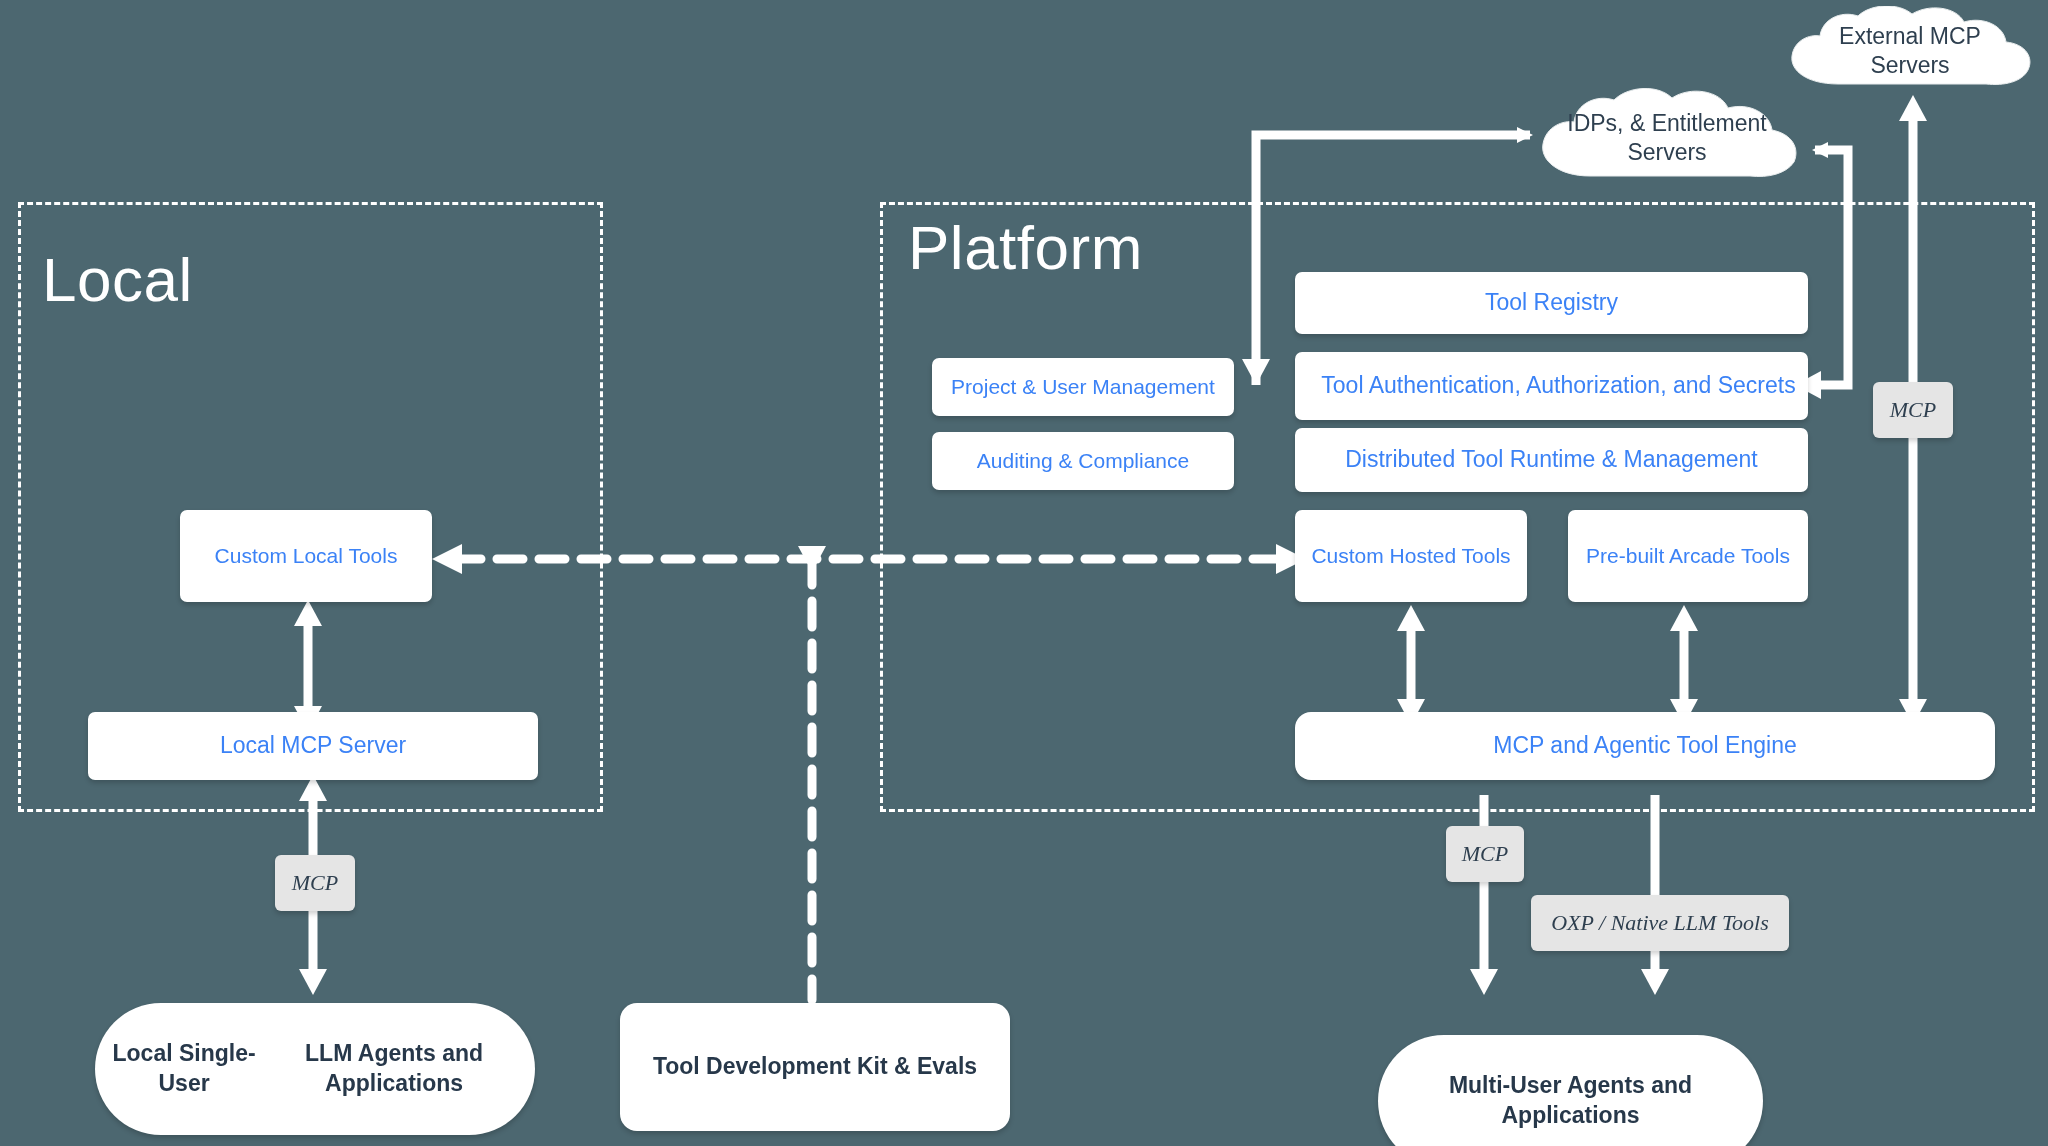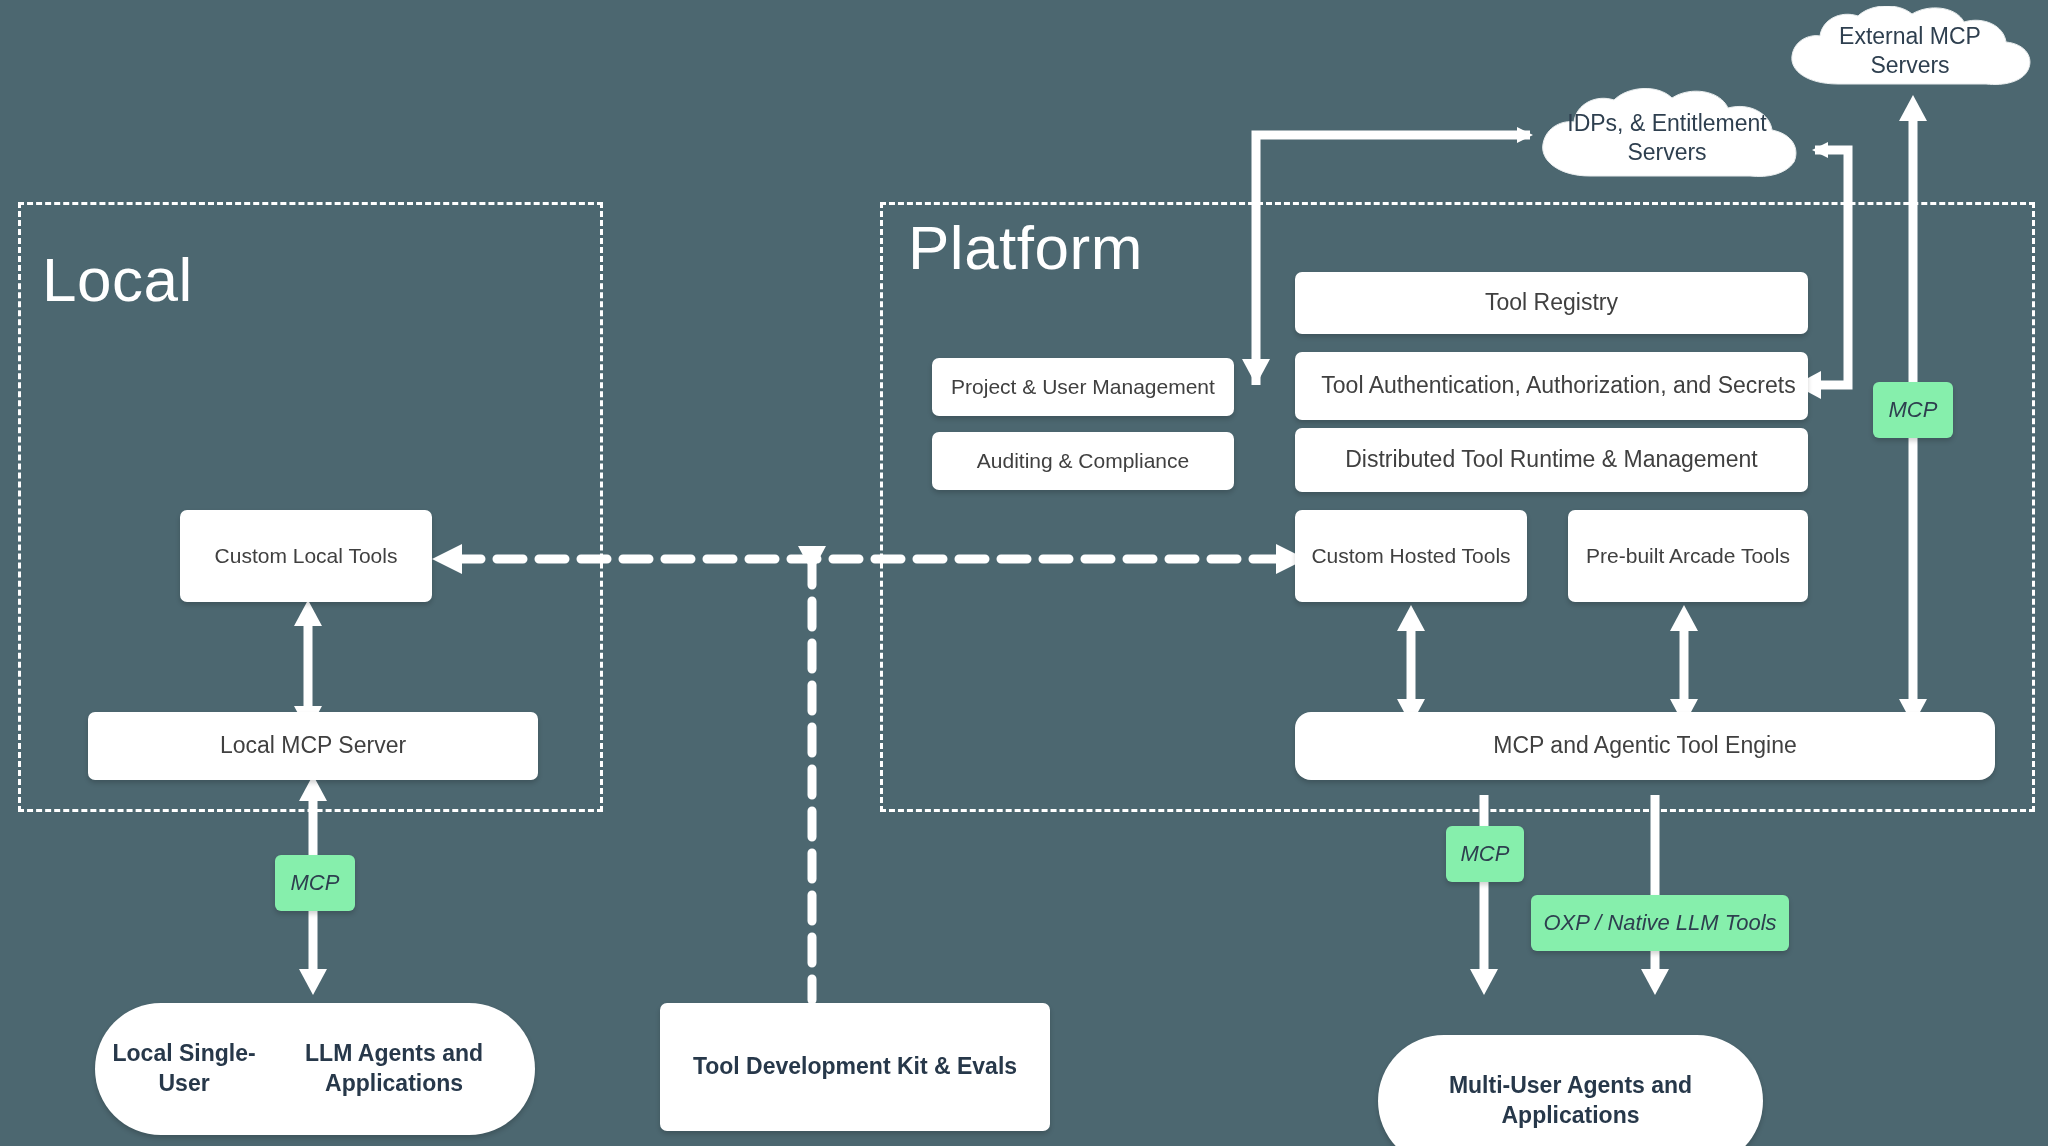--- a/index.html
+++ b/index.html
@@ -29,48 +29,49 @@
 
   .node{
     position:absolute;
     background:#ffffff;
     border-radius:7px;
     box-sizing:border-box;
     display:flex;
     align-items:center;
     justify-content:center;
     text-align:center;
-    color:#404040;
+    color:#3b82f6;
     font-size:21px;
     line-height:1.3;
     padding:4px 10px;
     box-shadow:0 3px 5px rgba(0,0,0,0.18);
   }
   .node.wide{font-size:23px;}
   .pill{
     border-radius:999px;
     font-weight:bold;
     font-size:23px;
     color:#27384a;
   }
   .rectbold{
     font-weight:bold;
     font-size:23px;
     color:#27384a;
   }
   .label-chip{
     position:absolute;
-    background:#86efac;
+    background:#e5e5e5;
     border-radius:6px;
     display:flex;align-items:center;justify-content:center;
     font-style:italic;
     font-size:22px;
     color:#2e3f4f;
     box-shadow:0 3px 5px rgba(0,0,0,0.18);
     z-index:6;
+    font-family:Liberation Serif, serif;
   }
   .cloud-wrap{position:absolute;z-index:5;}
   .cloud-text{
     position:absolute;
     left:0;top:0;width:100%;height:100%;
     display:flex;align-items:center;justify-content:center;
     text-align:center;
     font-size:23px;
     color:#2e3f4f;
     line-height:1.25;
@@ -184,21 +185,21 @@
 
   <div class="node" style="left:88px;top:712px;width:450px;height:68px;font-size:23px;">Local MCP Server</div>
 
   <div class="label-chip" style="left:275px;top:855px;width:80px;height:56px;">MCP</div>
 
   <div class="node pill" style="left:95px;top:1003px;width:440px;height:132px;flex-direction:row;">
     <span>Local Single-User</span>
     <span>LLM Agents and Applications</span>
   </div>
 
-  <div class="node rectbold" style="left:620px;top:1003px;width:390px;height:128px;border-radius:7px;margin-left:40px;">Tool Development Kit &amp; Evals</div>
+  <div class="node rectbold" style="left:620px;top:1003px;width:390px;height:128px;border-radius:17px;">Tool Development Kit &amp; Evals</div>
 
   <div class="node" style="left:932px;top:358px;width:302px;height:58px;">Project &amp; User Management</div>
 
   <div class="node" style="left:932px;top:432px;width:302px;height:58px;">Auditing &amp; Compliance</div>
 
   <div class="node wide" style="left:1295px;top:272px;width:513px;height:62px;">Tool Registry</div>
 
   <div class="node wide" style="left:1295px;top:352px;width:513px;height:68px;padding-left:24px;">Tool Authentication, Authorization, and Secrets</div>
 
   <div class="node wide" style="left:1295px;top:428px;width:513px;height:64px;">Distributed Tool Runtime &amp; Management</div>

